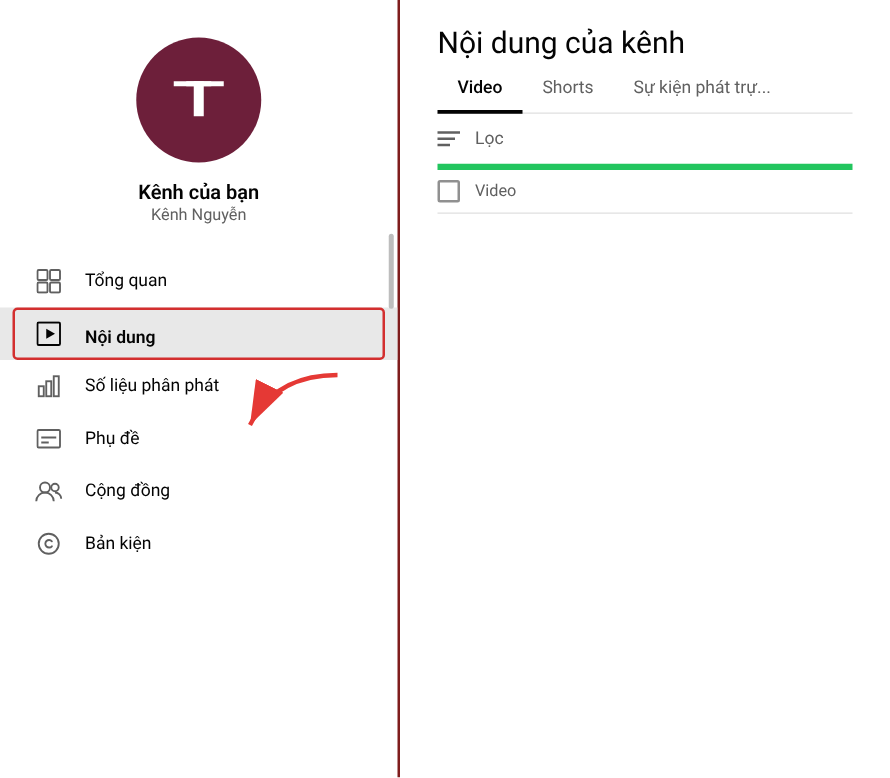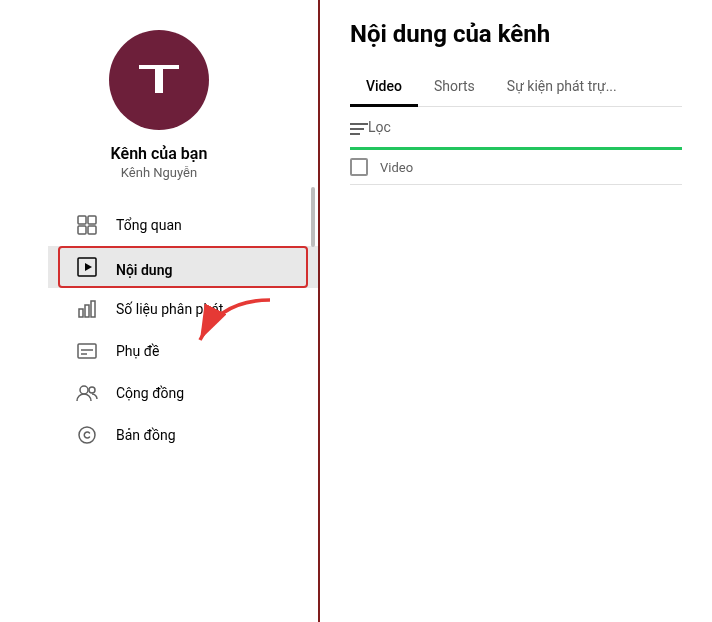--- a/index.html
+++ b/index.html
@@ -56,21 +56,20 @@
 
     .channel-sub {
       font-size: 13px;
       color: #606060;
       margin-bottom: 24px;
     }
 
     .nav-list {
       width: 100%;
       list-style: none;
-      padding-left: 48px;
     }
 
     .nav-item {
       display: flex;
       align-items: center;
       padding: 10px 28px;
       cursor: pointer;
       font-size: 14px;
       color: #030303;
       gap: 18px;
@@ -140,23 +139,23 @@
 
     
     .main-content {
       flex: 1;
       padding: 20px 30px 0 30px;
       background: #fff;
     }
 
     .page-title {
       font-size: 24px;
-      font-weight: 700;
+      font-weight: 400;
       color: #030303;
-      margin-bottom: 20px;
+      margin-bottom: 4px;
     }
 
     .tabs {
       display: flex;
       gap: 0;
       border-bottom: 1px solid #e0e0e0;
       margin-bottom: 0;
     }
 
     .tab {
@@ -169,23 +168,24 @@
     }
 
     .tab.active {
       color: #030303;
       font-weight: 500;
       border-bottom: 3px solid #030303;
     }
 
     .filter-row {
       display: flex;
-      align-items: flex-end;
+      align-items: center;
       padding: 12px 0;
-      border-bottom: 3px solid #22c55e;
+      border-bottom: 5px solid #22c55e;
+      gap: 12px;
       color: #606060;
       font-size: 14px;
     }
 
     .filter-icon {
       display: flex;
       align-items: center;
       gap: 4px;
     }
 
@@ -305,21 +305,21 @@
       <span>Cộng đồng</span>
     </li>
 
     <li class="nav-item">
       <div class="nav-icon">
         <svg width="20" height="20" viewBox="0 0 20 20" fill="none">
           <circle cx="10" cy="10" r="8" stroke="#606060" stroke-width="1.5"></circle>
           <path d="M12.5 8A3 3 0 1 0 12.5 12" stroke="#606060" stroke-width="1.5" stroke-linecap="round"></path>
         </svg>
       </div>
-      <span>Bản đồng</span>
+      <span>Bản kiện</span>
     </li>
   </ul>
 
   <div class="arrow-container">
     <svg class="arrow-svg" viewBox="0 0 100 70" fill="none">
       <defs>
         <marker id="arrowhead" markerWidth="10" markerHeight="7" refX="10" refY="3.5" orient="auto">
           <polygon points="0 0, 10 3.5, 0 7" fill="#e53935"></polygon>
         </marker>
       </defs>

